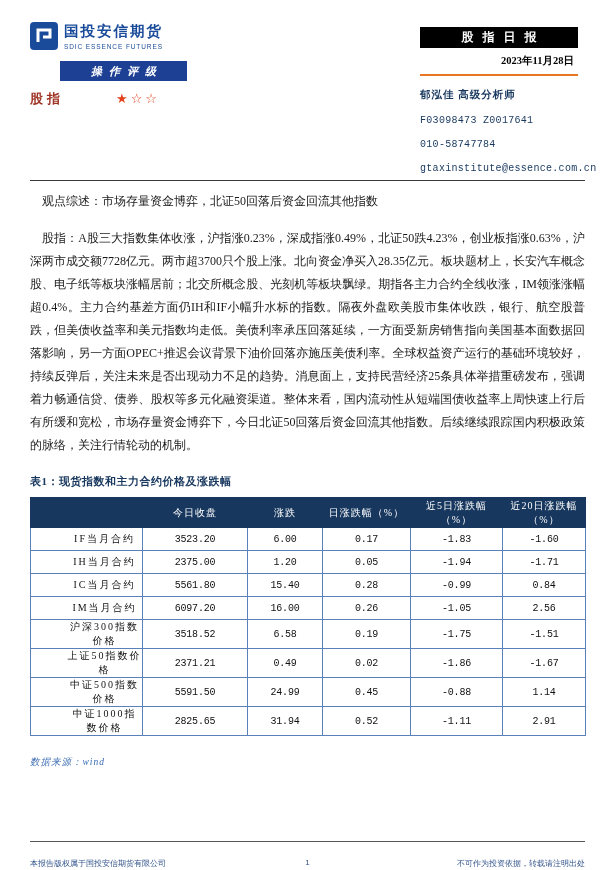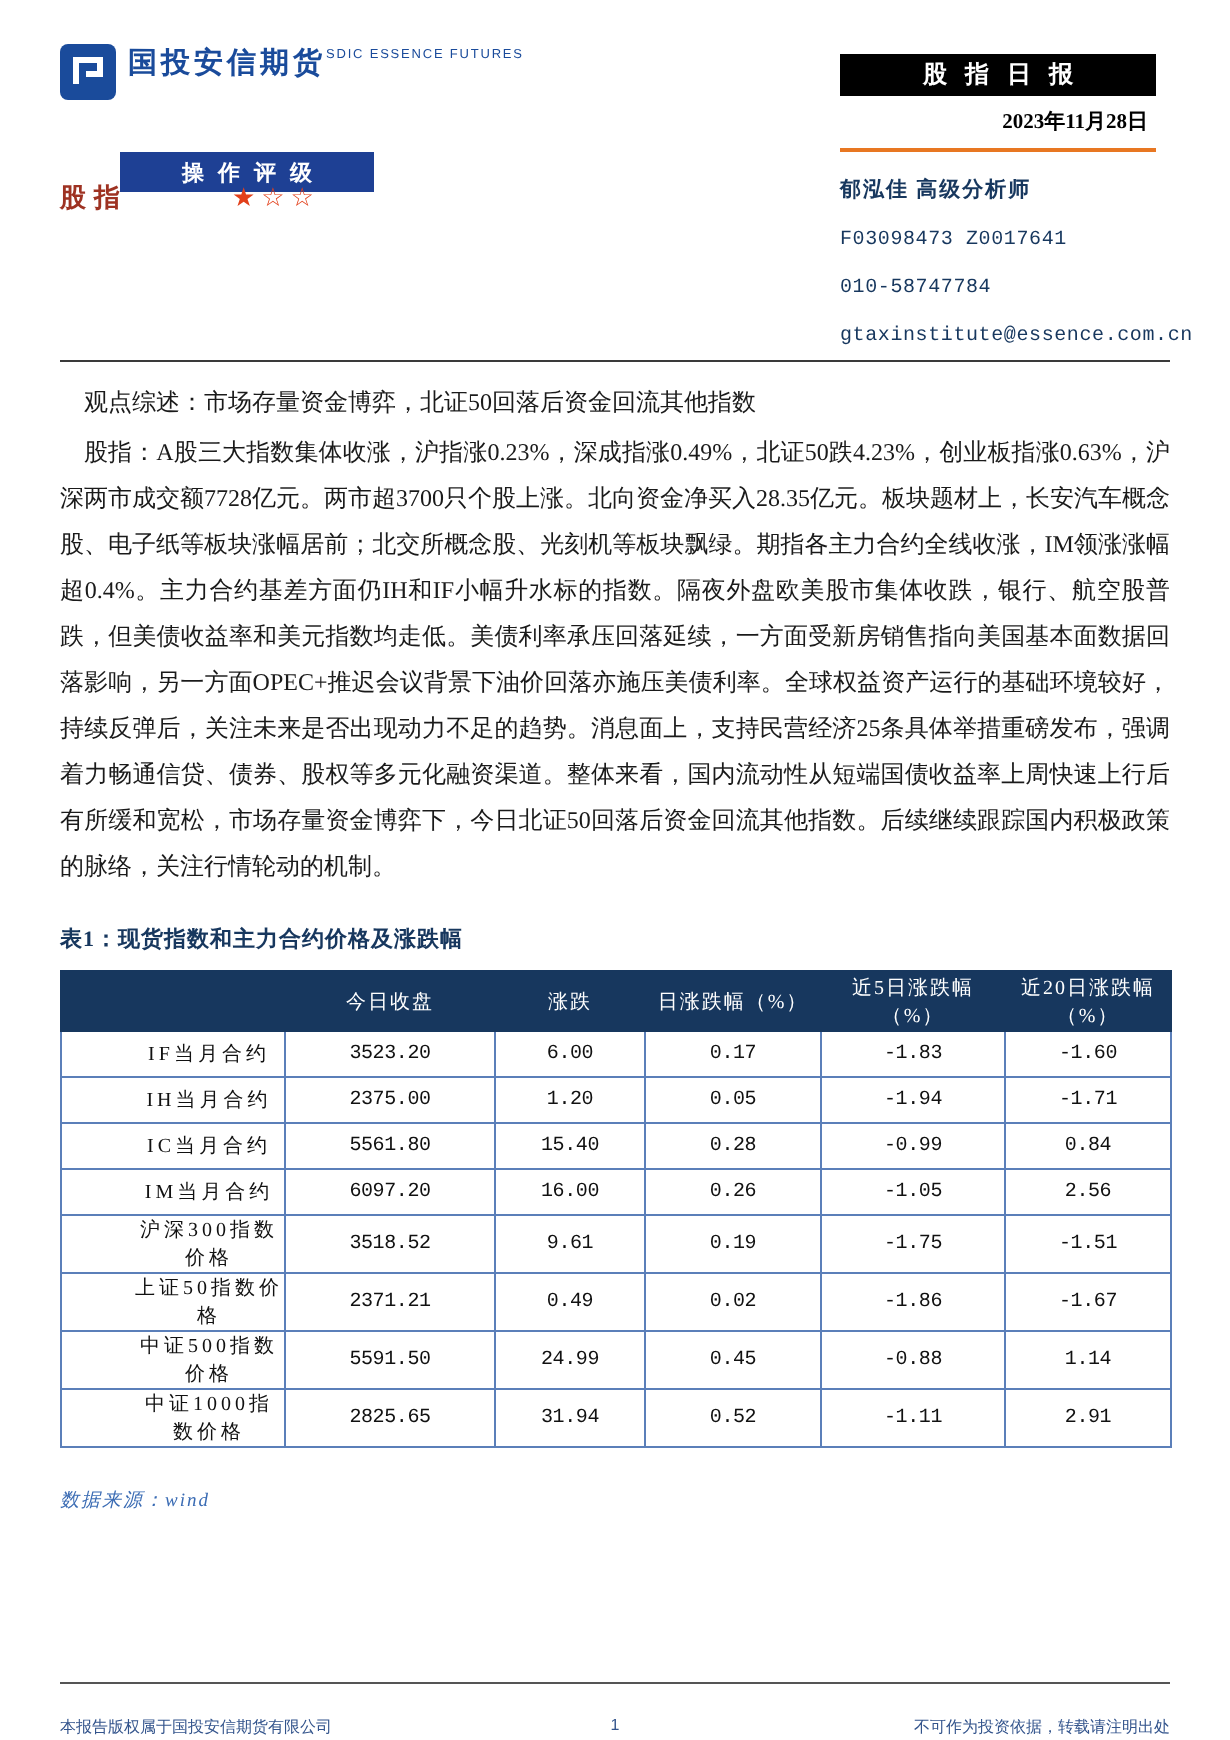--- a/index.html
+++ b/index.html
@@ -4,58 +4,58 @@
 <style>
   * { margin:0; padding:0; box-sizing:border-box; }
   html,body { background:#ffffff; }
   .page {
     position:relative; width:615px; height:870px; background:#ffffff;
     overflow:hidden; font-family:"Liberation Serif", serif; color:#1a1a1a;
   }
 
   
   .brand { position:absolute; top:22px; left:30px; display:flex; align-items:flex-start; gap:6px; }
-  .brand-text { display:flex; flex-direction:row; }
+  .brand-text { display:flex; flex-direction:column; }
   .brand-cn { font-family:"Liberation Sans", sans-serif; font-weight:bold; font-size:14.5px; color:#1A4B9B; letter-spacing:2px; }
   .brand-en { font-family:"Liberation Sans", sans-serif; font-size:6.5px; color:#1A4B9B; letter-spacing:0.9px; margin-top:2px; }
 
   .report-box {
     position:absolute; top:27px; left:420px; width:158px; height:21px;
     background:#000000; color:#fff; font-family:"Liberation Sans", sans-serif;
     font-weight:bold; font-size:12px; letter-spacing:9px; text-indent:9px;
     display:flex; align-items:center; justify-content:center;
   }
   .mast-date {
     position:absolute; top:54px; left:420px; width:158px; text-align:right;
     padding-right:4px; font-size:10.5px; font-weight:bold; color:#000;
   }
   .orange-rule { position:absolute; top:74px; left:420px; width:158px; border-top:2px solid #E87722; }
 
   .rating-box {
-    position:absolute; top:76px; left:60px; width:127px; height:20px;
+    position:absolute; top:61px; left:60px; width:127px; height:20px;
     background:#1E4094; color:#fff; font-family:"Liberation Sans", sans-serif;
     font-size:11px; font-weight:bold; letter-spacing:7px; text-indent:7px;
-    display:flex; align-items:center; justify-content:center;
+    display:flex; align-items:center; justify-content:center;font-style:italic;
   }
 
   .instrument-row { position:absolute; top:90px; left:30px; display:flex; align-items:center; gap:52px; }
   .instrument { font-weight:bold; font-size:13px; color:#9E3222; letter-spacing:4px; }
   .stars { font-size:13px; color:#E2401B; letter-spacing:3px; }
 
   .analyst { position:absolute; top:88px; left:420px; width:170px; color:#17375E; }
   .analyst-name { font-weight:bold; font-size:10.5px; margin-bottom:13px; letter-spacing:1px; }
   .analyst-line { font-family:"Liberation Mono", monospace; font-size:10px; margin-bottom:13px; letter-spacing:0.3px; }
 
   .header-rule { position:absolute; top:180px; left:30px; width:555px; border-top:1.5px solid #3a3a3a; }
 
   
   .main { position:absolute; top:190px; left:30px; width:555px; }
   .section-title { font-size:12.5px; font-weight:bold; color:#17375E; margin:0 0 10px 12px; letter-spacing:1px; }
   .para { font-size:12px; line-height:23px; text-align:justify; text-indent:1em; color:#1a1a1a; }
-  .summary { margin-bottom:2px; }
+  .summary { margin-bottom:14px; }
 
   .table-title { font-size:11px; font-weight:bold; color:#17375E; margin:17px 0 8px 0; letter-spacing:0.5px; }
   table.idx { width:555px; border-collapse:collapse; table-layout:fixed; }
   .idx th {
     background:#17375E; color:#ffffff; font-size:10px; font-weight:normal;
     height:30px; border:1px solid #17375E; letter-spacing:1px;
   }
   .idx td { height:23px; font-size:10px; text-align:center; border:1px solid #5b7fb9; color:#111; }
   .idx td.rowlabel { letter-spacing:2px;padding-left:36px; }
   .idx td.num { font-family:"Liberation Mono", monospace; letter-spacing:-0.2px; }
@@ -167,21 +167,21 @@
           <td class="rowlabel">IM当月合约</td>
           <td class="num">6097.20</td>
           <td class="num">16.00</td>
           <td class="num">0.26</td>
           <td class="num">-1.05</td>
           <td class="num">2.56</td>
         </tr>
         <tr>
           <td class="rowlabel">沪深300指数价格</td>
           <td class="num">3518.52</td>
-          <td class="num">9.61</td>
+          <td class="num">6.58</td>
           <td class="num">0.19</td>
           <td class="num">-1.75</td>
           <td class="num">-1.51</td>
         </tr>
         <tr>
           <td class="rowlabel">上证50指数价格</td>
           <td class="num">2371.21</td>
           <td class="num">0.49</td>
           <td class="num">0.02</td>
           <td class="num">-1.86</td>

